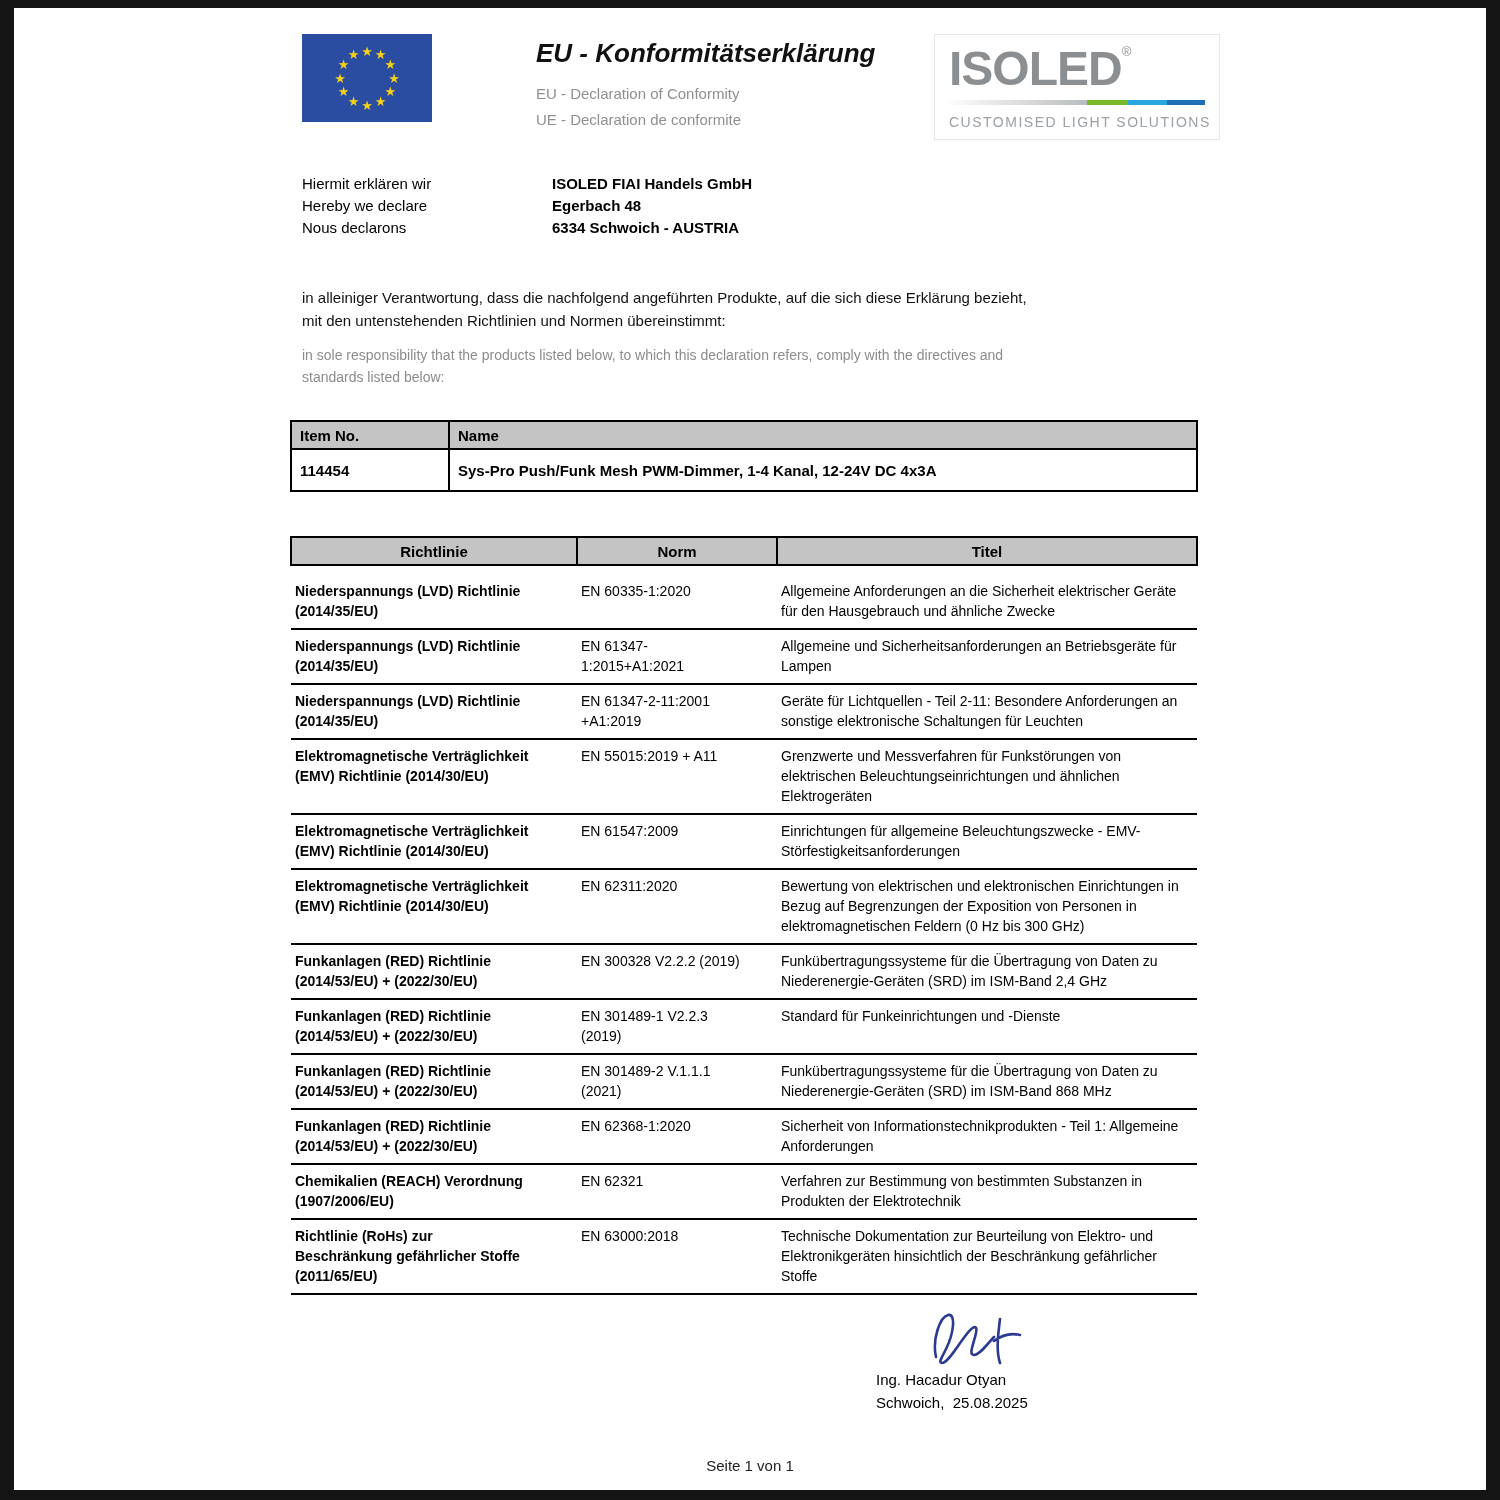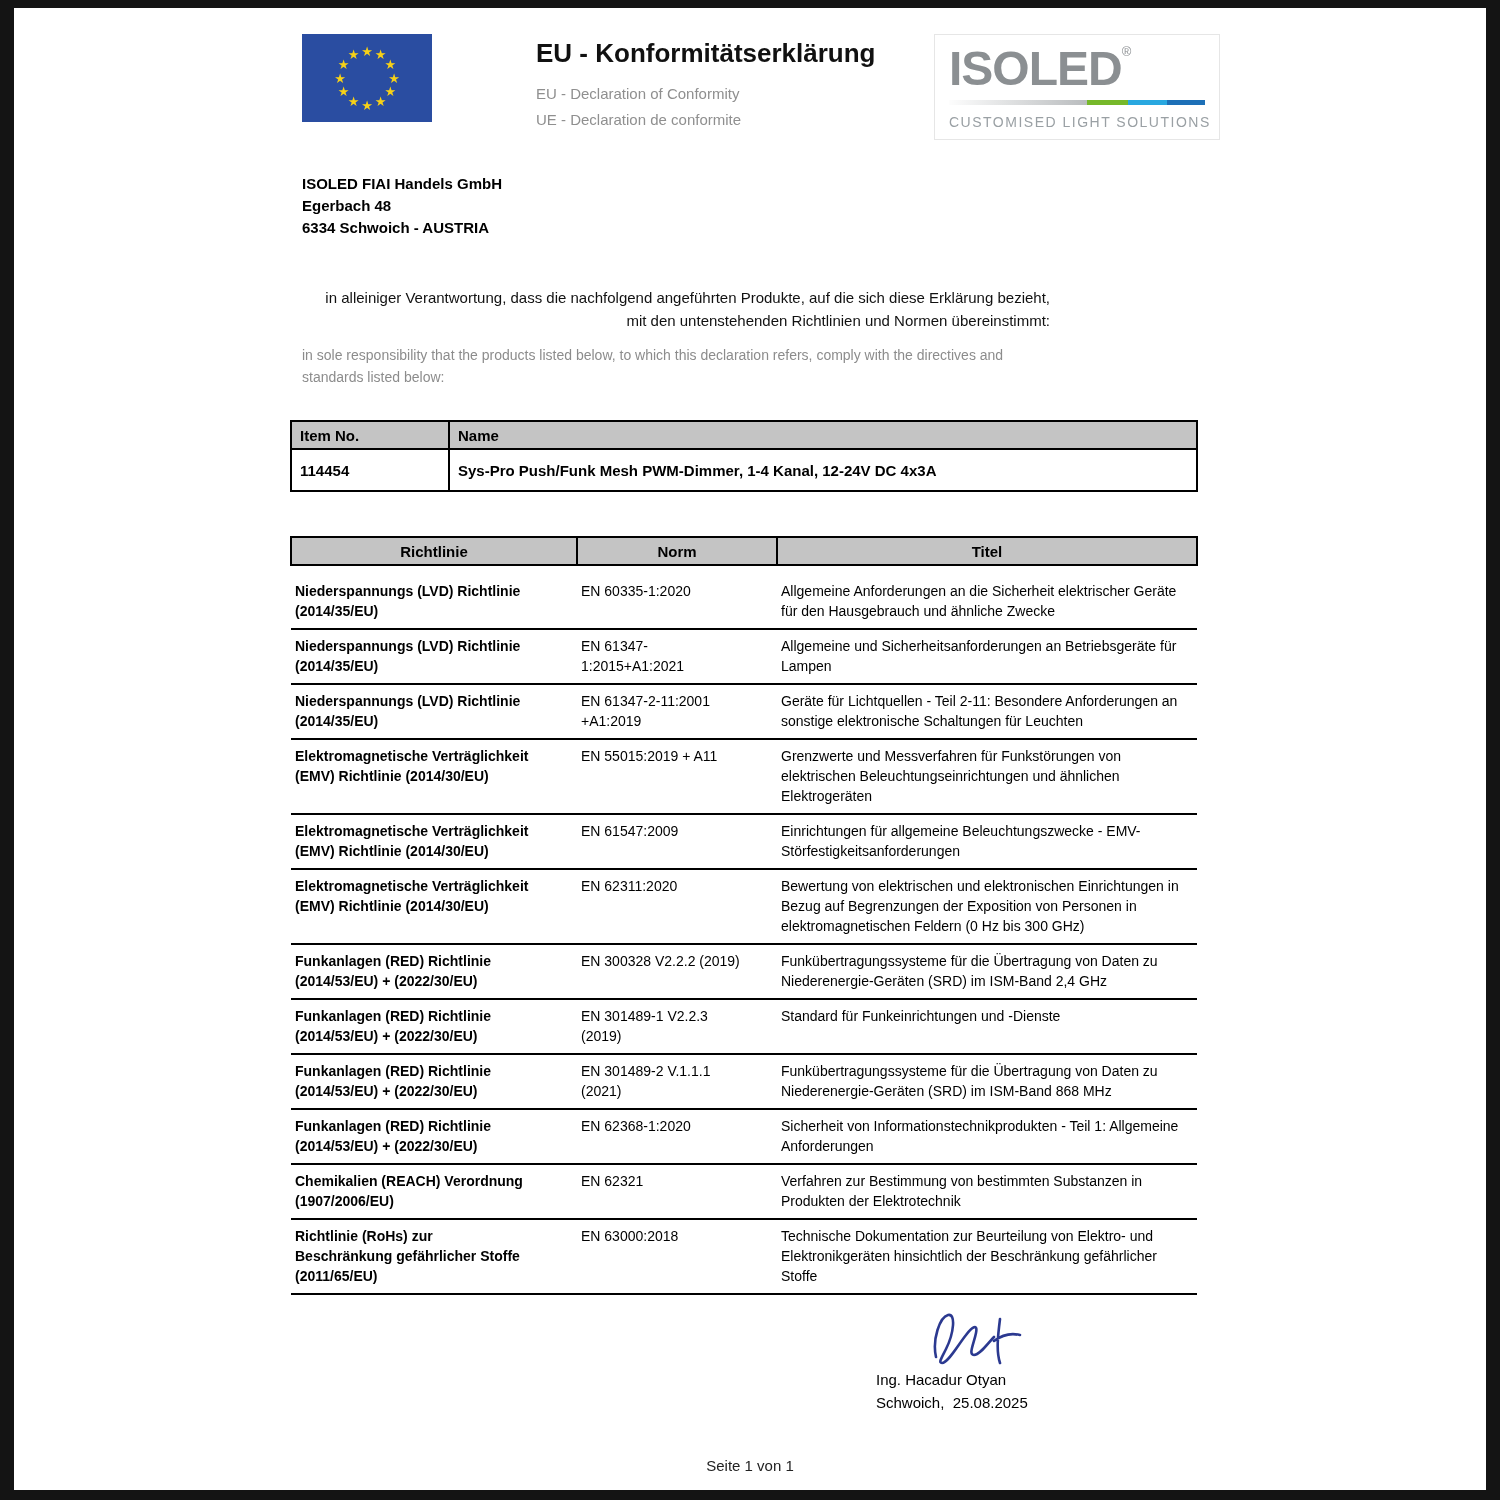--- a/index.html
+++ b/index.html
@@ -8,39 +8,39 @@
     border: solid #141414; border-width: 8px 14px 10px 14px;
     background: #ffffff; position: relative; overflow: hidden;
     font-family: "Liberation Sans", sans-serif; color: #000;
   }
   .content { margin-left: 276px; margin-top: 26px; width: 930px; }
 
   
   .doc-header { display: flex; align-items: flex-start; }
   .eu-flag { width: 130px; height: 88px; margin-left: 12px; flex: 0 0 auto; }
   .title-block { margin-left: 104px; flex: 1; padding-top: 4px; }
-  .doc-title { font-size: 26px; font-weight: bold; margin: 0 0 16px; color: #111; }
+  .doc-title { font-size: 26px; font-weight: bold; margin: 0 0 16px; color: #111; font-style: italic; }
   .doc-sub { font-size: 15px; color: #8f8f8f; margin: 0 0 9px; }
   .logo-box { width: 256px; flex: 0 0 auto; border: 1px solid #e6e6e6; padding: 10px 14px 9px; background: #fff; }
   .logo-word { font-size: 48px; font-weight: bold; color: #8b8f92; line-height: 1; letter-spacing: -1px; }
   .logo-reg { font-size: 13px; vertical-align: top; color: #8b8f92; font-weight: normal; }
   .logo-line { height: 5px; margin: 7px 0 9px;
     background: linear-gradient(90deg, #fdfdfd 0%, #b9bcbe 54%, #76b82a 54%, #76b82a 70%, #29a8e0 70%, #29a8e0 85%, #1d70b7 85%, #1d70b7 100%); }
   .logo-tagline { font-size: 14px; color: #9aa0a4; letter-spacing: 1.5px; white-space: nowrap; }
 
   
   .declare { display: flex; margin-top: 36px; margin-left: 12px; }
   .declare-labels { width: 250px; }
   .declare p { margin: 0 0 7px; font-size: 15px; line-height: 15px; }
   .declare-company p { font-weight: bold; }
 
   
   .statement { margin-top: 44px; margin-left: 12px; }
   .statement p { margin: 0; }
-  .statement .de { font-size: 15px; line-height: 23px; color: #111; width: 748px; margin-bottom: 12px; text-align: right; }
+  .statement .de { font-size: 15px; line-height: 23px; color: #111; width: 748px; margin-bottom: 12px; }
   .statement .en { font-size: 14px; line-height: 22px; color: #8c8c8c; width: 748px; margin-bottom: 9px; }
   .statement .fr { font-size: 14px; line-height: 22px; color: #8c8c8c; width: 748px; }
 
   
   .item-table { width: 908px; border-collapse: collapse; margin-top: 32px; }
   .item-table th, .item-table td { border: 2px solid #000; text-align: left; padding: 3px 8px; }
   .item-table th { background: #c4c4c4; font-size: 15px; height: 20px; }
   .item-table td { font-weight: bold; font-size: 15px; height: 34px; }
 
   
@@ -94,20 +94,25 @@
         <p class="doc-sub">UE - Declaration de conformite</p>
       </div>
       <div class="logo-box">
         <div class="logo-word"><span>ISOLED</span><span class="logo-reg">®</span></div>
         <div class="logo-line"></div>
         <div class="logo-tagline">CUSTOMISED LIGHT SOLUTIONS</div>
       </div>
     </div>
 
     <div class="declare">
+      <div class="declare-labels">
+        <p>Hiermit erklären wir</p>
+        <p>Hereby we declare</p>
+        <p>Nous declarons</p>
+      </div>
       <div class="declare-company">
         <p>ISOLED FIAI Handels GmbH</p>
         <p>Egerbach 48</p>
         <p>6334 Schwoich - AUSTRIA</p>
       </div>
     </div>
 
     <div class="statement">
       <p class="de">in alleiniger Verantwortung, dass die nachfolgend angeführten Produkte, auf die sich diese Erklärung bezieht, mit den untenstehenden Richtlinien und Normen übereinstimmt:</p>
       <p class="en">in sole responsibility that the products listed below, to which this declaration refers, comply with the directives and standards listed below:</p>

